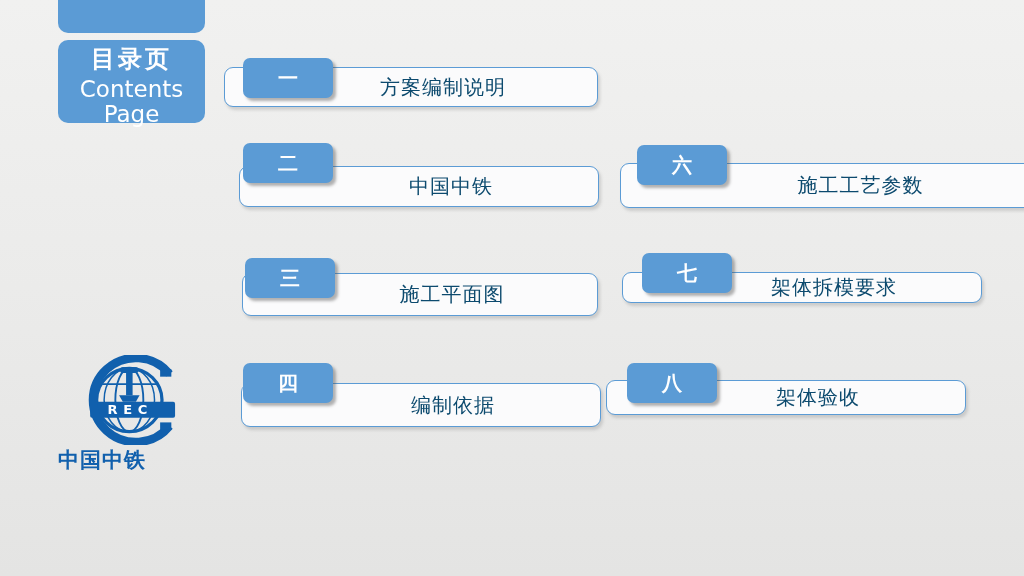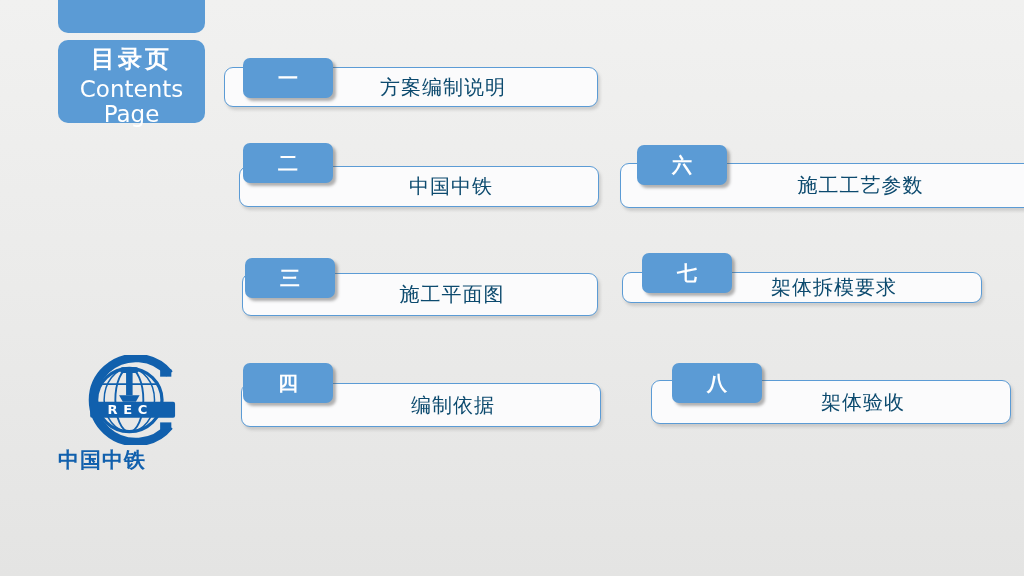--- a/index.html
+++ b/index.html
@@ -88,21 +88,21 @@
   .item-3 { left: 242px; top: 273px; width: 356px; height: 43px; }
   .item-3 .item-badge { left: 3px;  top: -15px; }
   .item-4 { left: 241px; top: 383px; width: 360px; height: 44px; }
   .item-4 .item-badge { left: 2px;  top: -20px; }
   .item-5 { left: 618px; top: 63px;  width: 357px; height: 44px; }
   .item-5 .item-badge { left: 20px; top: -13px; }
   .item-6 { left: 620px; top: 163px; width: 417px; height: 45px; }
   .item-6 .item-badge { left: 17px; top: -18px; }
   .item-7 { left: 622px; top: 272px; width: 360px; height: 31px; }
   .item-7 .item-badge { left: 20px; top: -19px; }
-  .item-8 { left: 651px; top: 380px; width: 360px; height: 44px; }
+  .item-8 { left: 606px; top: 380px; width: 360px; height: 35px; }
   .item-8 .item-badge { left: 21px; top: -17px; }
 
   
   .logo {
     position: absolute;
     left: 58px; top: 355px;
     width: 152px;
     text-align: left;
   }
   .logo svg { width: 112px; height: 90px; display: block; margin: 0 auto; }

